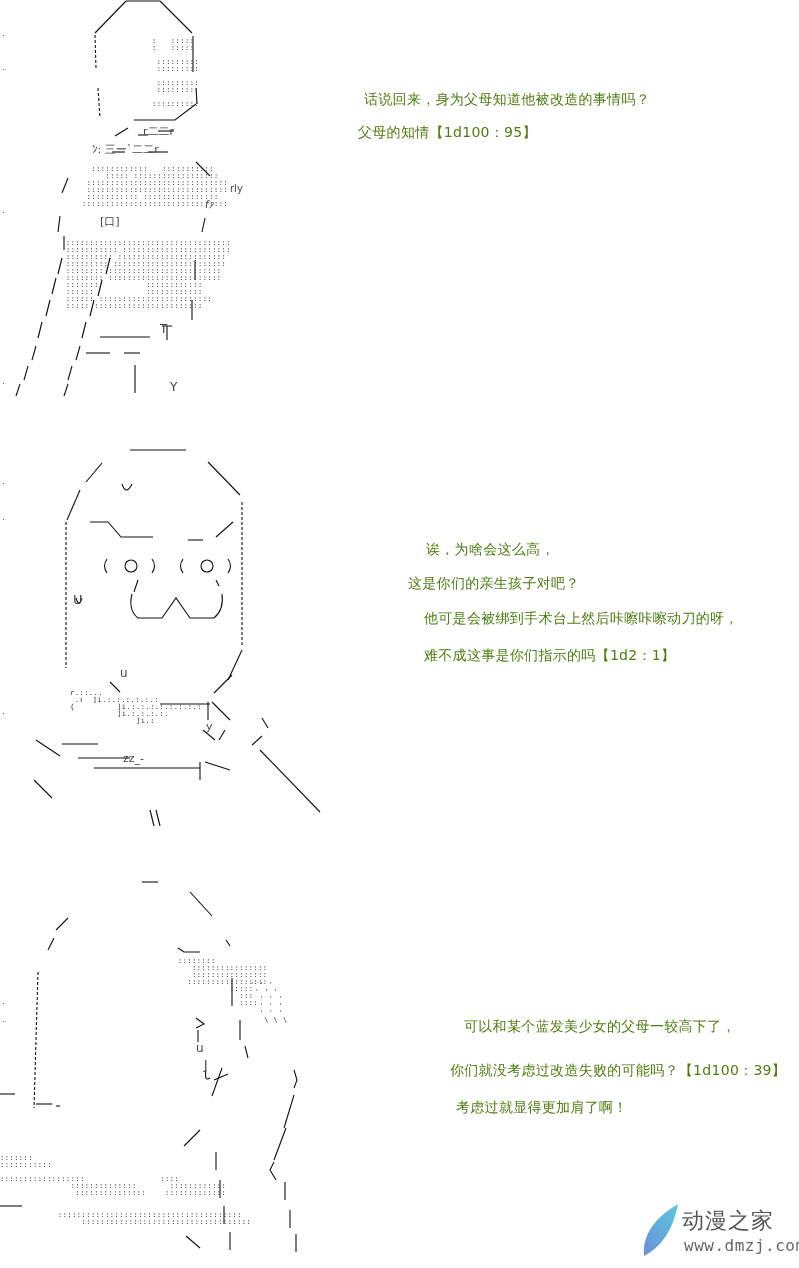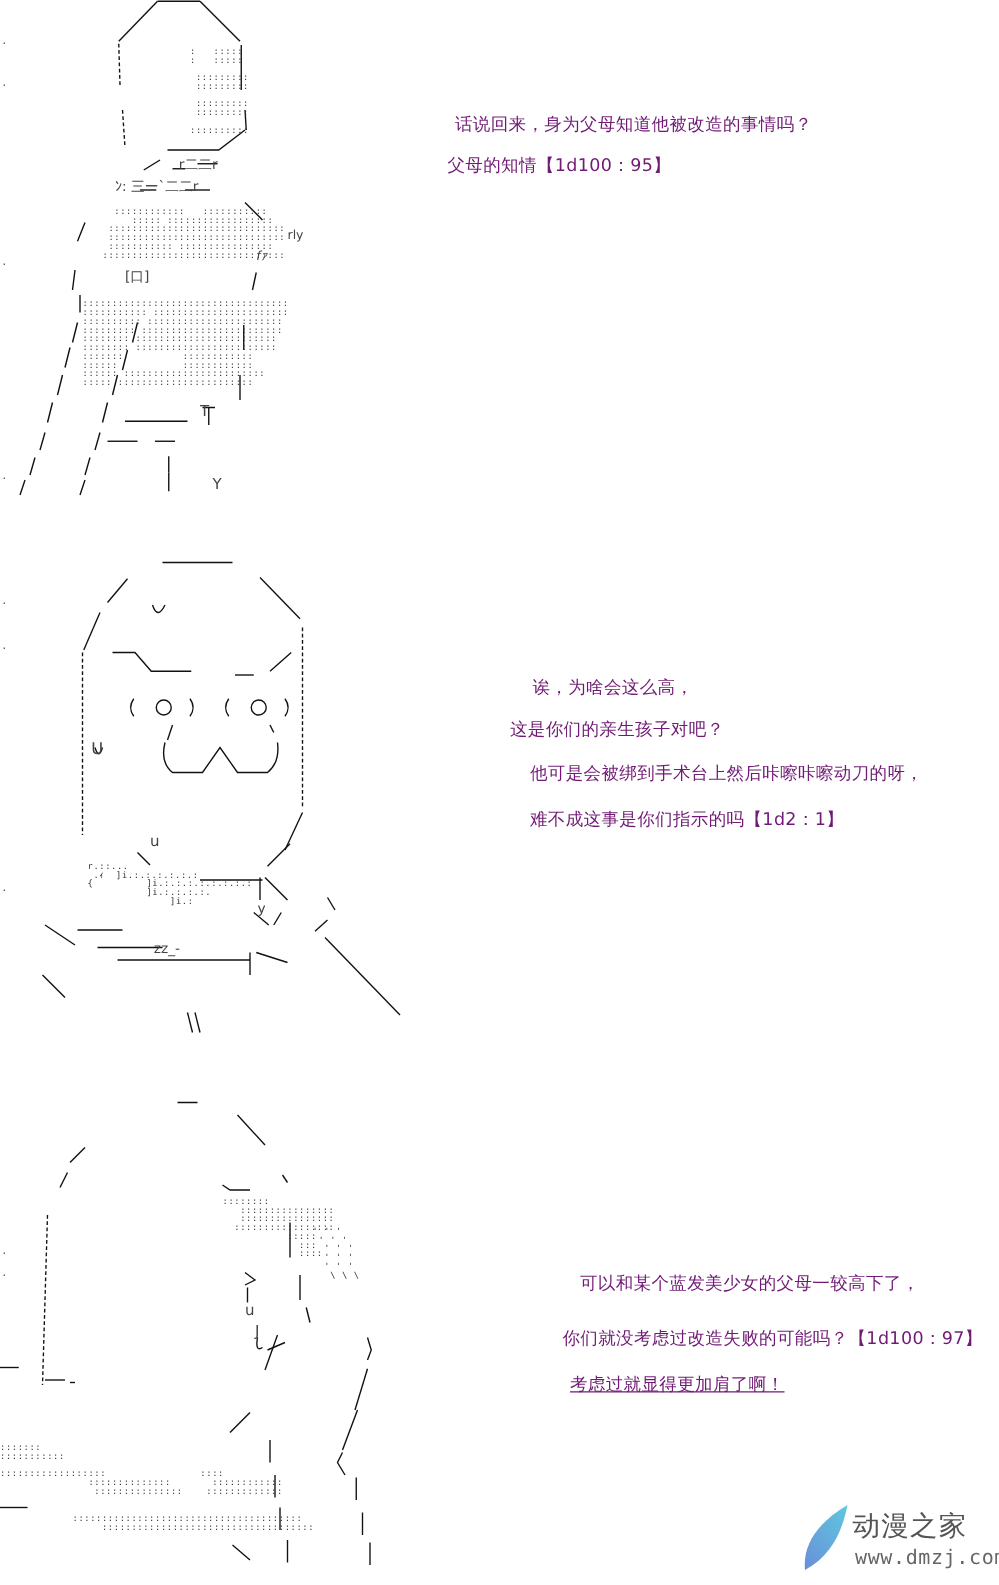--- a/index.html
+++ b/index.html
@@ -2,21 +2,21 @@
 <html><head>
 <meta charset="utf-8">
 <style>
   html, body { margin:0; padding:0; background:#ffffff; }
   body { width:799px; height:1268px; position:relative; overflow:hidden;
          font-family:"DejaVu Sans", "Liberation Sans", sans-serif; color:#111; }
   .panel { position:absolute; left:0; width:799px; }
   .art { position:absolute; left:0; top:0; }
   .dots { position:absolute; font-family:"DejaVu Sans Mono", monospace; font-size:7px;
           letter-spacing:0.5px; color:#333; white-space:pre; line-height:7px; }
-  .line { position:absolute; font-size:14px; white-space:nowrap; color:#701a75; letter-spacing:0.3px; }
+  .line { position:absolute; font-size:14px; white-space:nowrap; color:#4d7c0f; letter-spacing:0.3px; }
   .stray { position:absolute; font-size:9px; color:#444; }
   .logo { position:absolute; left:640px; top:1200px; width:150px; height:60px; }
   .logo-text { position:absolute; left:42px; top:6px; font-size:22px; color:#555;
                font-family:"DejaVu Sans", sans-serif; letter-spacing:1px; }
   .logo-url { position:absolute; left:44px; top:36px; font-size:16px; color:#666;
               font-family:"DejaVu Sans Mono", monospace; letter-spacing:0.5px; }
   svg path, svg line { stroke:#111; stroke-width:1.1; fill:none; }
   svg .d { stroke-dasharray:3 2; }
 </style>
 </head>
@@ -222,22 +222,22 @@
 :::::::::::
 
 ::::::::::::::::::                ::::
                ::::::::::::::       ::::::::::::
                 :::::::::::::::    :::::::::::::
 </div>
   <div class="dots" style="left:58px;top:342px;">:::::::::::::::::::::::::::::::::::::::
      ::::::::::::::::::::::::::::::::::::</div>
 
   <div class="line" style="left:464px;top:119px;margin-top:29px;">可以和某个蓝发美少女的父母一较高下了，</div>
-  <div class="line" style="left:450px;top:192px;">你们就没考虑过改造失败的可能吗？【1d100：97】</div>
-  <div class="line" style="left:456px;top:229px;text-decoration:underline;">考虑过就显得更加肩了啊！</div>
+  <div class="line" style="left:450px;top:192px;">你们就没考虑过改造失败的可能吗？【1d100：39】</div>
+  <div class="line" style="left:456px;top:229px;">考虑过就显得更加肩了啊！</div>
 </div>
 
 <span class="stray" style="left:2px;top:28px;">.</span>
 <span class="stray" style="left:2px;top:62px;">.</span>
 <span class="stray" style="left:2px;top:205px;">.</span>
 <span class="stray" style="left:2px;top:376px;">.</span>
 <span class="stray" style="left:2px;top:476px;">.</span>
 <span class="stray" style="left:2px;top:512px;">.</span>
 <span class="stray" style="left:2px;top:706px;">.</span>
 <span class="stray" style="left:2px;top:996px;">.</span>

